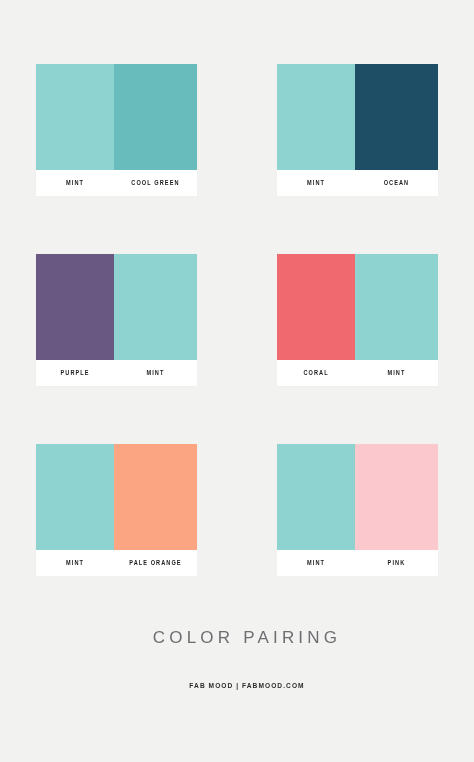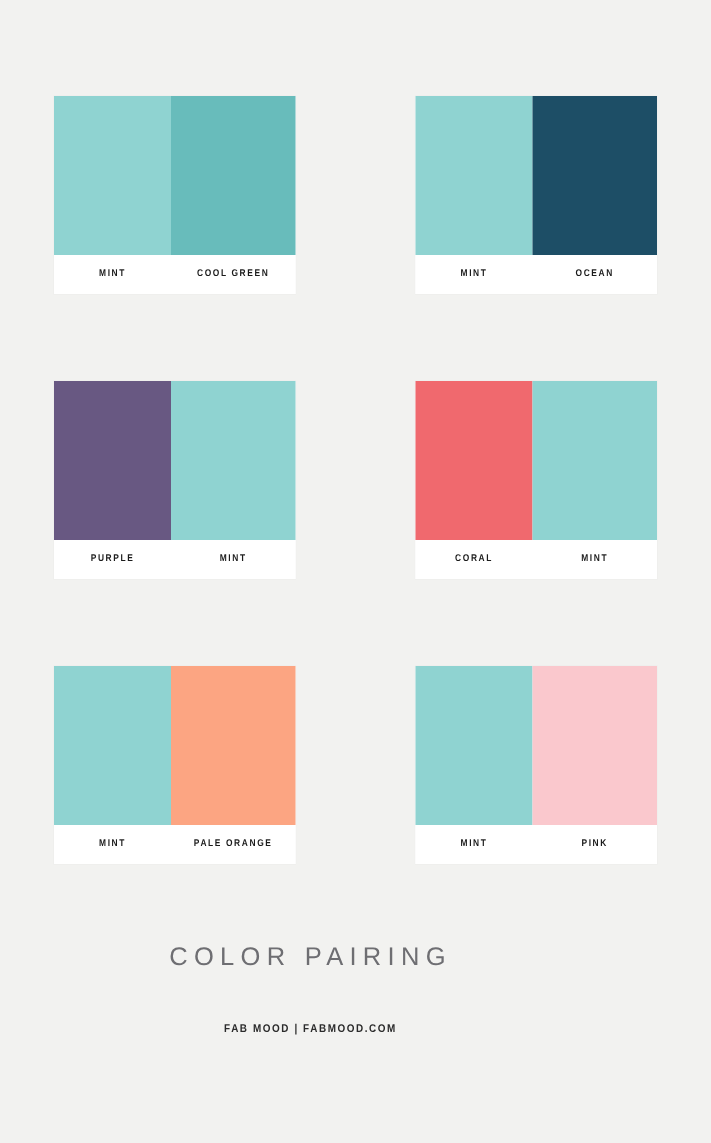--- a/index.html
+++ b/index.html
@@ -77,20 +77,21 @@
   .label-left  { width: 48.5%; }
   .label-right { width: 51.5%; }
 
   
   #footer {
     position: absolute;
     left: 0;
     top: 628px;
     width: 414px;
     text-align: center;
+    padding-left: 40px;
   }
 
   #footer-title {
     font-family: "Liberation Sans", sans-serif;
     font-size: 17px;
     font-weight: 300;
     color: #6e6e72;
     letter-spacing: 4.2px;
     white-space: nowrap;
     margin: 0;

